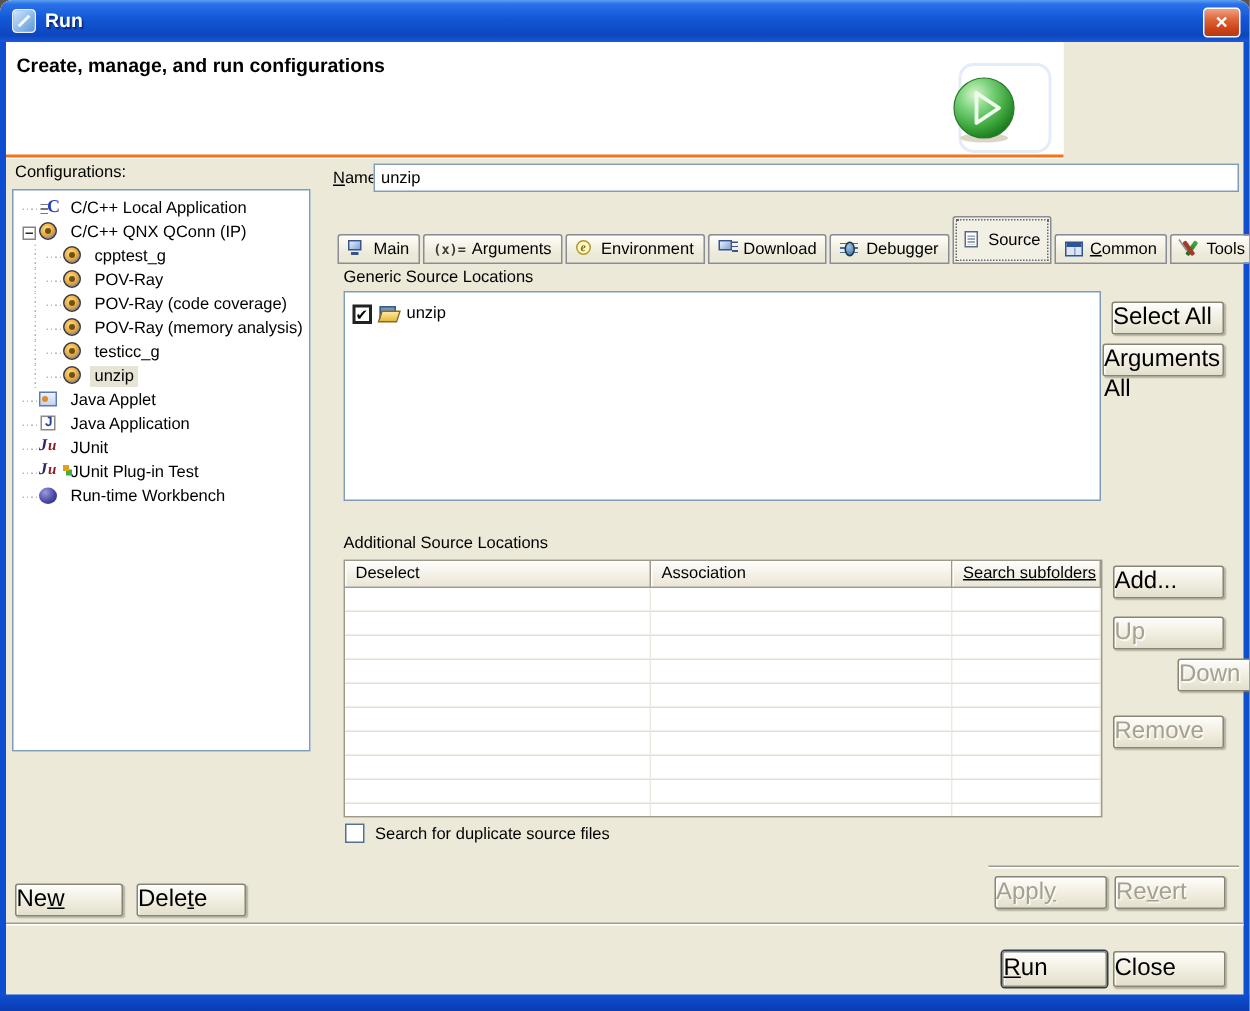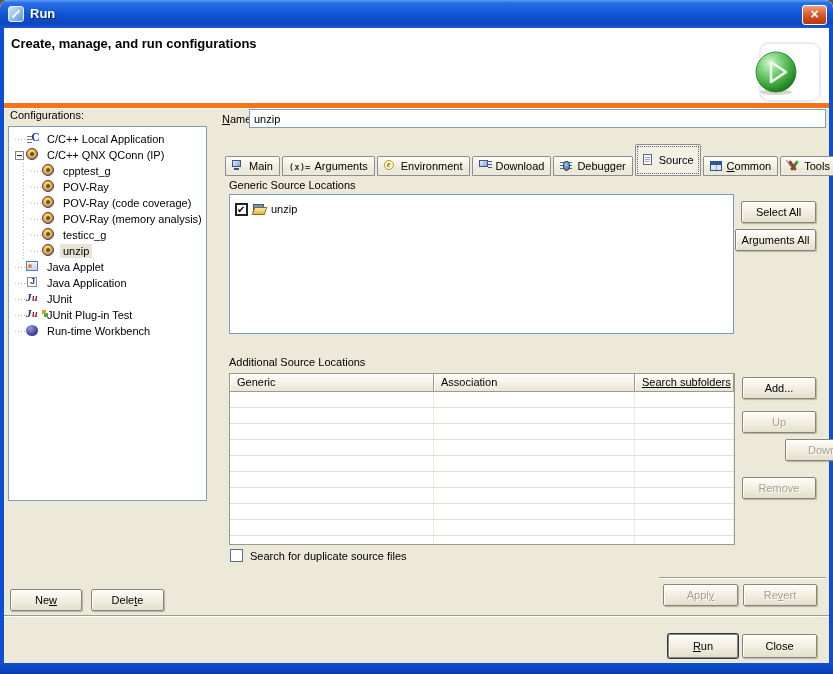--- a/index.html
+++ b/index.html
@@ -17,22 +17,22 @@
     text-shadow:1px 1px 1px rgba(0,0,40,.55);}
   .close-btn{position:absolute;right:6px;top:5px;width:25px;height:20px;border-radius:3px;
     background:linear-gradient(180deg,#f0a184 0%,#e06a3e 35%,#cc4218 75%,#b23a14 100%);
     border:1px solid #fff;box-sizing:border-box;text-align:center;color:#fff;font-weight:bold;
     font-size:14px;line-height:17px;cursor:default;}
   .edge{position:absolute;background:#0e4fd1;}
   .edge-l{left:0;top:28px;width:4px;bottom:0;}
   .edge-r{right:0;top:28px;width:4px;bottom:0;}
   .edge-b{left:0;bottom:0;width:833px;height:11px;background:linear-gradient(180deg,#0e4fd1,#0a3bb0);}
   
-  .banner{position:absolute;left:4px;top:28px;width:825px;height:75px;background:#fff;
-    border-bottom:5px solid #f97316;box-shadow:0 1px 0 #fff;}
+  .banner{position:absolute;left:4px;top:28px;width:705px;height:75px;background:#fff;
+    border-bottom:2px solid #f97316;box-shadow:0 1px 0 #fff;}
   .banner-text{position:absolute;left:7px;top:8px;font-size:13px;font-weight:bold;}
   .banner-decor{position:absolute;right:8px;top:14px;width:58px;height:56px;border:2px solid #e4ecf8;border-radius:10px;}
   .banner-sphere{position:absolute;right:30px;top:22px;}
   
   .groove{position:absolute;height:0;border-top:1px solid #9e9c8e;border-bottom:1px solid #fff;}
   
   .lbl{position:absolute;white-space:nowrap;}
   .u{text-decoration:underline;}
   
   .sunken{position:absolute;background:#fff;border:1px solid #7f9db9;box-sizing:border-box;overflow:hidden;}
@@ -65,22 +65,22 @@
     border:1px solid #8a8a8a;background:#fff;}
   .java-app-icon::after{content:"J";position:absolute;left:4px;top:0;font:bold 9px "Liberation Sans",sans-serif;color:#1f3f9e;}
   .junit-icon::before,.junit-plugin-icon::before{content:"J";position:absolute;left:0;top:-1px;
     font:bold italic 11px "Liberation Serif",serif;color:#27276f;}
   .junit-icon::after,.junit-plugin-icon::after{content:"u";position:absolute;left:6px;top:0;
     font:bold italic 10px "Liberation Serif",serif;color:#8a2020;}
   .junit-plugin-icon{box-shadow:11px -3px 0 -5px #e0a020,13px 0 0 -5px #3fae47;}
   .workbench-icon::before{content:"";position:absolute;left:0;top:1px;width:12px;height:11px;border-radius:50%;
     background:radial-gradient(circle at 35% 30%,#9a9ade,#4a4aa8 55%,#26265e);}
   
-  .btn{position:absolute;height:22px;font-family:"Liberation Sans",sans-serif;font-size:11px;color:#000;
-    text-align:center;line-height:20px;padding:0;border-radius:2px;cursor:default;
+  .btn{position:absolute;height:22px;font-family:"Liberation Sans",sans-serif;font-size:16px;color:#000;
+    text-align:left;line-height:20px;padding:0;border-radius:2px;cursor:default;
     background:linear-gradient(180deg,#fefdfa,#efecdd 60%,#e2dfcd);
     border:1px solid #888577;box-shadow:inset 1px 1px 0 rgba(255,255,255,.95),1px 1px 1px rgba(110,108,96,.45);}
   .btn.disabled{color:#a5a192;text-shadow:1px 1px 0 #fbfaf5;}
   .btn.default{box-shadow:0 0 0 1px #2c3a4d,inset 1px 1px 0 rgba(255,255,255,.95);}
   
   .txt{position:absolute;box-sizing:border-box;border:1px solid #7f9db9;background:#fff;
     font-family:"Liberation Sans",sans-serif;font-size:11px;padding:2px 4px;}
   
   .tabs{position:absolute;left:225px;top:151px;height:25px;display:flex;align-items:flex-end;}
   .tab{display:flex;align-items:center;height:20px;box-sizing:border-box;padding:0 6px;margin-right:2px;
@@ -302,21 +302,21 @@
         <span class="folder-open-icon"></span>
         <span>unzip</span>
       </div>
     </div>
   <button class="btn" style="left:741px;top:201px;width:75px;">Select All</button>
   <button class="btn" style="left:735px;top:229px;width:81px;">Arguments All</button>
 
   <span class="lbl" style="left:229px;top:356px;">Additional Source Locations</span>
   <div class="tbl">
     <div class="thead" id="thead">
-        <div class="th">Generic</div>
+        <div class="th">Deselect</div>
         <div class="th">Association</div>
         <div class="th">Search subfolders</div>
       </div>
     <div id="tbody">
         <div class="tr">
           <div class="td"></div>
           <div class="td"></div>
           <div class="td"></div>
         </div>
         <div class="tr">

